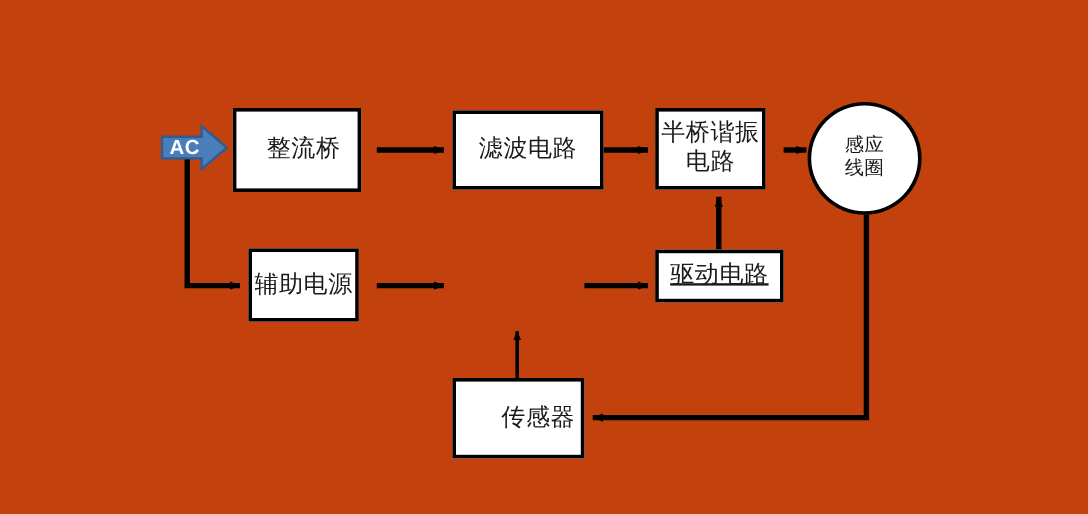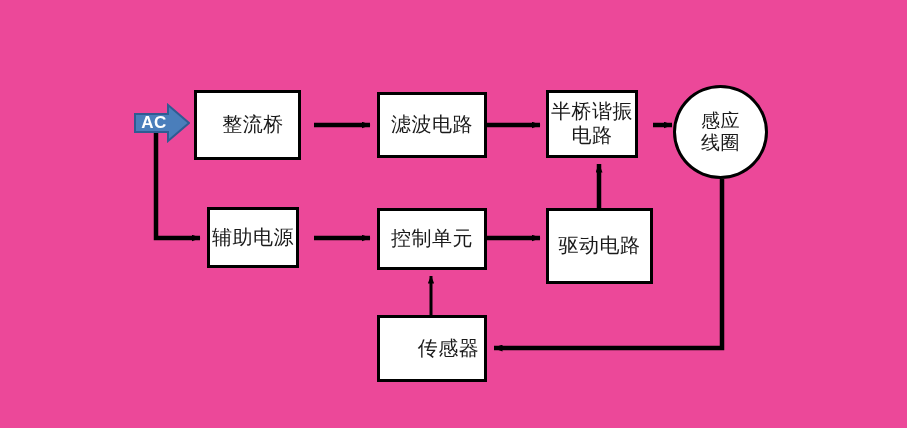--- a/index.html
+++ b/index.html
@@ -10,21 +10,21 @@
     width: 907px;
     height: 428px;
     background: #ffffff;
     font-family: "Liberation Sans", "DejaVu Sans", sans-serif;
     overflow: hidden;
   }
   #diagram-root {
     position: relative;
     width: 907px;
     height: 428px;
-    background: #ec4899;
+    background: #c2410c;
   }
   svg.wires {
     position: absolute;
     left: 0;
     top: 0;
     width: 907px;
     height: 428px;
     pointer-events: none;
   }
   .node {
@@ -43,32 +43,32 @@
     z-index: 2;
   }
   .node-label {
     display: block;
     white-space: pre-line;
     padding: 0 2px;
   }
   .node.circle {
     border-radius: 50%;
     border-width: 3px;
-    font-size: 19px;
+    font-size: 16px;
     justify-content: center;
   }
   
   #node-rectifier   { left: 194px; top: 90px;  width: 107px; height: 70px; padding-left: 11px; }
-  #node-filter      { left: 377px; top: 92px;  width: 110px; height: 66px; }
+  #node-filter      { left: 377px; top: 92px;  width: 126px; height: 66px; }
   #node-halfbridge  { left: 546px; top: 90px;  width: 92px; height: 68px; }
   #node-coil        { left: 673px; top: 85px;  width: 95px;  height: 94px; }
   
   #node-auxpower    { left: 207px; top: 207px; width: 92px; height: 61px; }
   #node-control     { left: 377px; top: 208px; width: 110px; height: 62px; }
-  #node-driver      { left: 546px; top: 208px; width: 107px; height: 76px; }
+  #node-driver      { left: 546px; top: 208px; width: 107px; height: 44px; text-decoration: underline; }
   
   #node-sensor      { left: 377px; top: 315px; width: 110px; height: 67px; padding-left: 33px; }
 
   
   #ac-source {
     position: absolute;
     left: 134px;
     top: 103px;
     width: 56px;
     height: 40px;
@@ -152,23 +152,20 @@
 
   <div class="node circle" id="node-coil">
     <span class="node-label">感应
 线圈</span>
   </div>
 
   <div class="node" id="node-auxpower">
     <span class="node-label">辅助电源</span>
   </div>
 
-  <div class="node" id="node-control">
-    <span class="node-label">控制单元</span>
-  </div>
 
   <div class="node" id="node-driver">
     <span class="node-label">驱动电路</span>
   </div>
 
   <div class="node" id="node-sensor">
     <span class="node-label">传感器</span>
   </div>
 
 </div>

